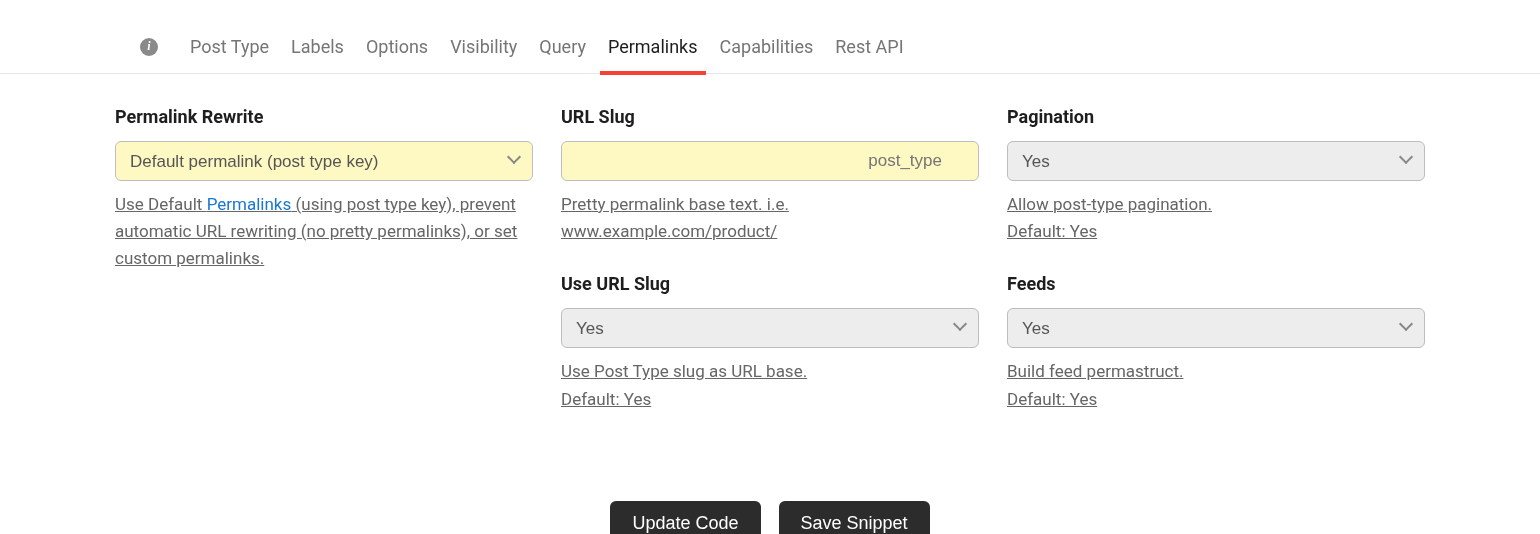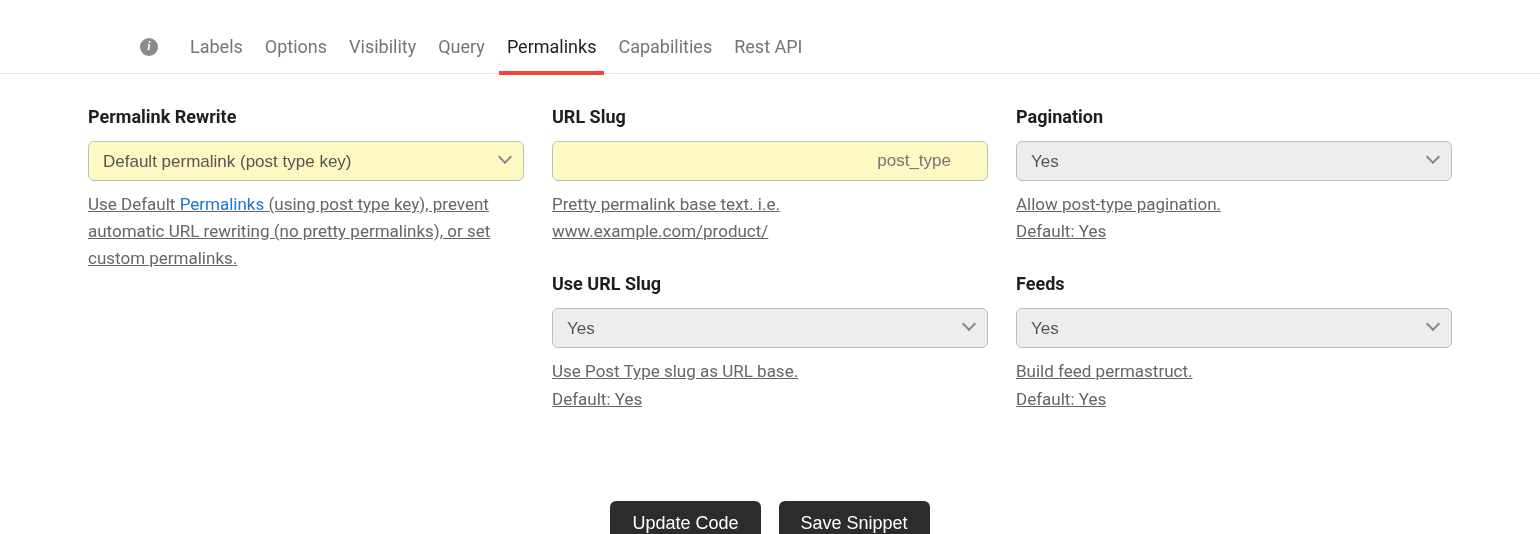--- a/index.html
+++ b/index.html
@@ -58,21 +58,21 @@
     left: -6px;
     right: -6px;
     bottom: -1px;
     height: 4px;
     background: #f44336;
   }
   .content {
     display: grid;
     grid-template-columns: 1fr 1fr 1fr;
     gap: 28px;
-    padding: 0 88px;
+    padding: 0 115px;
   }
   .field { margin-bottom: 28px; }
   .field-label {
     font-weight: 700;
     font-size: 18px;
     color: #1e1e1e;
     margin-bottom: 14px;
     display: block;
   }
   .select, .textinput {
@@ -140,20 +140,21 @@
     font-size: 18px;
     cursor: pointer;
   }
 </style>
 </head>
 <body>
 
 <div class="page">
   <div class="tabbar">
     <span class="info-icon">i</span>
+    <div class="tab">Post Type</div>
     <div class="tab">Labels</div>
     <div class="tab">Options</div>
     <div class="tab">Visibility</div>
     <div class="tab">Query</div>
     <div class="tab active">Permalinks</div>
     <div class="tab">Capabilities</div>
     <div class="tab">Rest API</div>
   </div>
 
   <div class="content">

